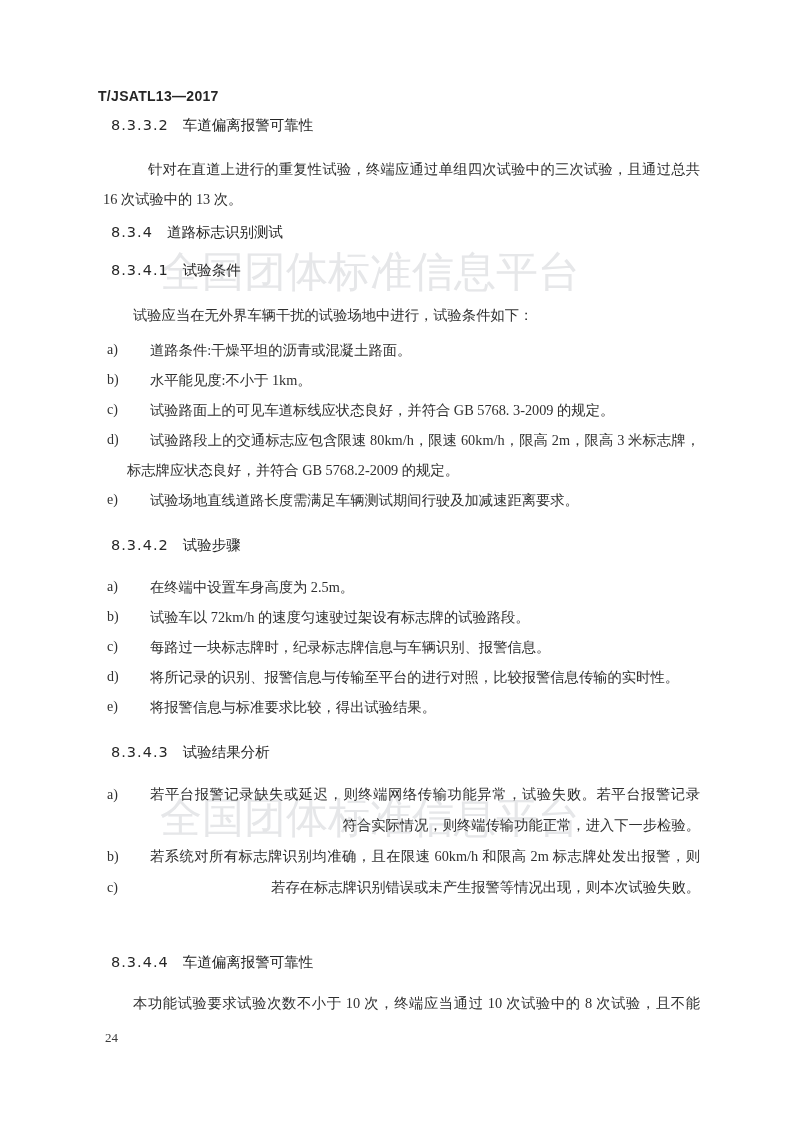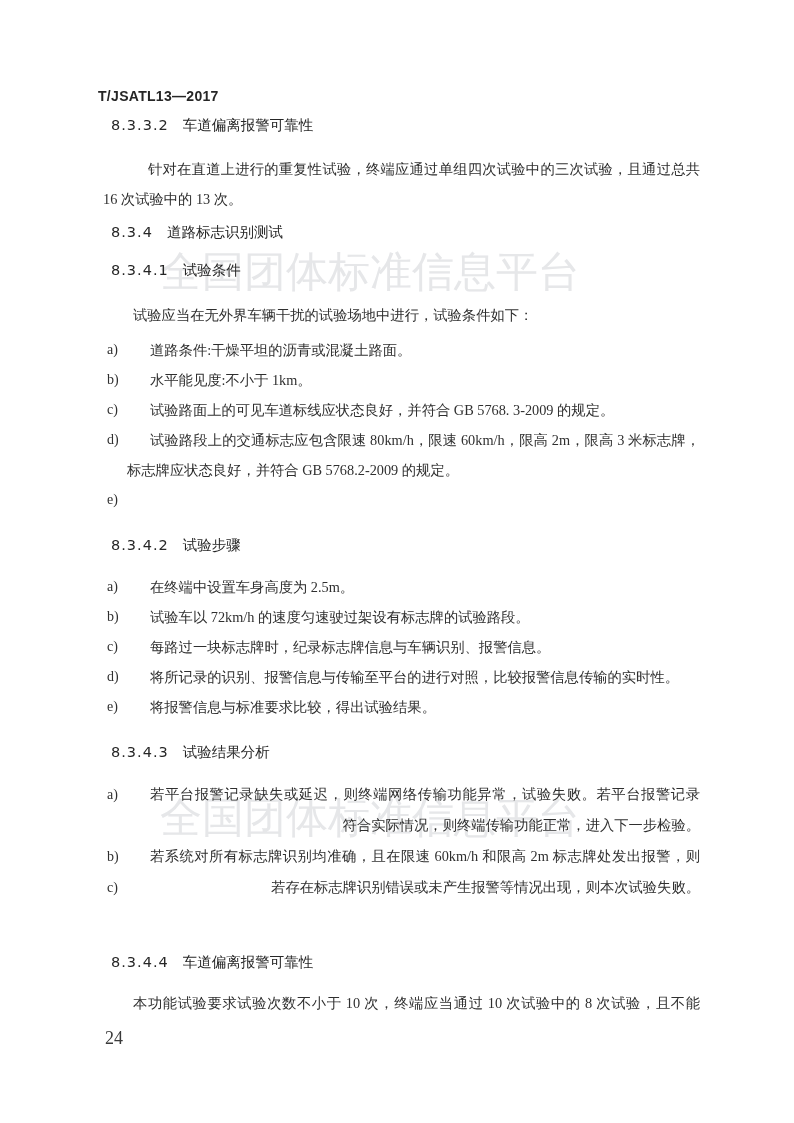--- a/index.html
+++ b/index.html
@@ -90,21 +90,21 @@
   .li-label {
     position: absolute;
     left: 4px;
     top: 0;
     font-size: 14px;
   }
   .pagenum {
     position: absolute;
     left: 2px;
     top: 1030px;
-    font-size: 18px;
+    font-size: 13px;
     line-height: 16px;
     color: #3a3a3a;
   }
 </style>
 </head>
 <body>
 
 <div class="page">
 
   <div class="wm wm1">全国团体标准信息平台</div>
@@ -140,21 +140,21 @@
         <span class="li-label">b)</span><span>水平能见度:不小于 1km。</span>
       </div>
       <div class="ln li-first">
         <span class="li-label">c)</span><span>试验路面上的可见车道标线应状态良好，并符合 GB 5768. 3-2009 的规定。</span>
       </div>
       <div class="ln li-first just">
         <span class="li-label">d)</span><span>试验路段上的交通标志应包含限速 80km/h，限速 60km/h，限高 2m，限高 3 米标志牌，</span>
       </div>
       <div class="ln li-cont">标志牌应状态良好，并符合 GB 5768.2-2009 的规定。</div>
       <div class="ln li-first">
-        <span class="li-label">e)</span>
+        <span class="li-label">e)</span><span>试验场地直线道路长度需满足车辆测试期间行驶及加减速距离要求。</span>
       </div>
     </div>
 
     <div class="h" style="top:536px">
       <span class="hn">8.3.4.2</span><span class="ht">试验步骤</span>
     </div>
     <div class="block" style="top:572px">
       <div class="ln li-first">
         <span class="li-label">a)</span><span>在终端中设置车身高度为 2.5m。</span>
       </div>

